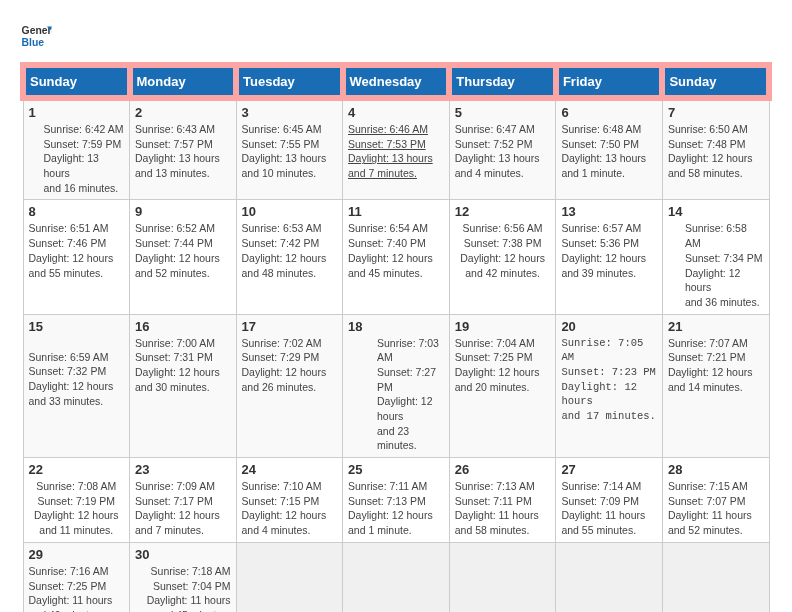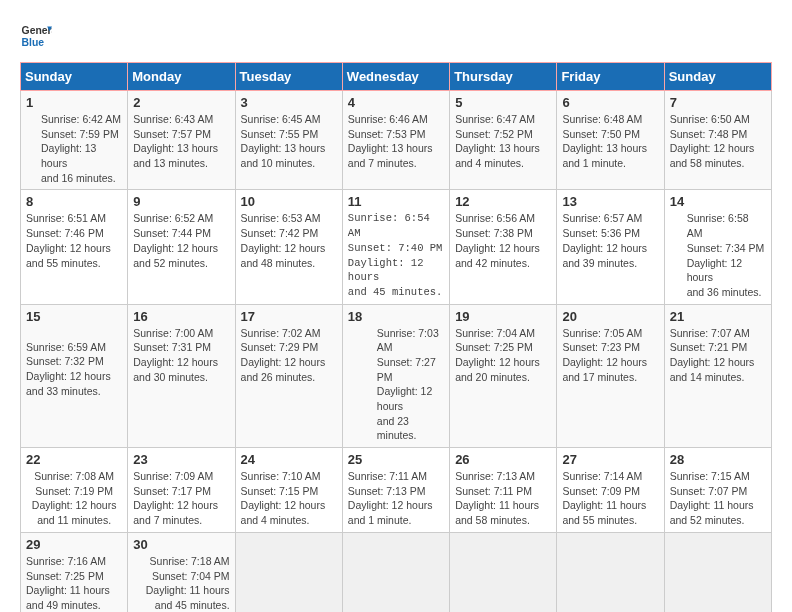--- a/index.html
+++ b/index.html
@@ -42,21 +42,21 @@
       border-collapse: collapse;
       font-size: 11px;
     }
     thead tr th {
       background-color: #1a6db5;
       color: #fff;
       padding: 6px 4px;
       text-align: left;
       font-size: 13px;
       font-weight: bold;
-      border: 1px solid #fca5a5;
+      border: 6px solid #fca5a5;
     }
     tbody tr td {
       vertical-align: top;
       padding: 4px 5px;
       border: 1px solid #ccc;
       width: 107px;
       min-height: 80px;
       background: #fff;
     }
     tbody tr:nth-child(odd) td {
@@ -129,21 +129,21 @@
         </td>
         <td>
           <span class="day-num">3</span>
           <div class="day-detail" style="white-space: pre-line;">Sunrise: 6:45 AM
 Sunset: 7:55 PM
 Daylight: 13 hours
 and 10 minutes.</div>
         </td>
         <td>
           <span class="day-num">4</span>
-          <div class="day-detail" style="white-space: pre-line;">Sunrise: 6:46 AM
+          <div class="day-detail" style="white-space: pre-line; text-decoration: underline;">Sunrise: 6:46 AM
 Sunset: 7:53 PM
 Daylight: 13 hours
 and 7 minutes.</div>
         </td>
         <td>
           <span class="day-num">5</span>
           <div class="day-detail" style="white-space: pre-line;">Sunrise: 6:47 AM
 Sunset: 7:52 PM
 Daylight: 13 hours
 and 4 minutes.</div>
@@ -180,28 +180,28 @@
         </td>
         <td>
           <span class="day-num">10</span>
           <div class="day-detail" style="white-space: pre-line;">Sunrise: 6:53 AM
 Sunset: 7:42 PM
 Daylight: 12 hours
 and 48 minutes.</div>
         </td>
         <td>
           <span class="day-num">11</span>
-          <div class="day-detail" style="white-space: pre-line; font-family: Liberation Mono, monospace;">Sunrise: 6:54 AM
+          <div class="day-detail" style="white-space: pre-line;">Sunrise: 6:54 AM
 Sunset: 7:40 PM
 Daylight: 12 hours
 and 45 minutes.</div>
         </td>
         <td>
           <span class="day-num">12</span>
-          <div class="day-detail" style="white-space: pre-line;">Sunrise: 6:56 AM
+          <div class="day-detail" style="white-space: pre-line; text-align: center;">Sunrise: 6:56 AM
 Sunset: 7:38 PM
 Daylight: 12 hours
 and 42 minutes.</div>
         </td>
         <td>
           <span class="day-num">13</span>
           <div class="day-detail" style="white-space: pre-line;">Sunrise: 6:57 AM
 Sunset: 5:36 PM
 Daylight: 12 hours
 and 39 minutes.</div>
@@ -245,21 +245,21 @@
         </td>
         <td>
           <span class="day-num">19</span>
           <div class="day-detail" style="white-space: pre-line;">Sunrise: 7:04 AM
 Sunset: 7:25 PM
 Daylight: 12 hours
 and 20 minutes.</div>
         </td>
         <td>
           <span class="day-num">20</span>
-          <div class="day-detail" style="white-space: pre-line;">Sunrise: 7:05 AM
+          <div class="day-detail" style="white-space: pre-line; font-family: Liberation Mono, monospace;">Sunrise: 7:05 AM
 Sunset: 7:23 PM
 Daylight: 12 hours
 and 17 minutes.</div>
         </td>
         <td>
           <span class="day-num">21</span>
           <div class="day-detail" style="white-space: pre-line;">Sunrise: 7:07 AM
 Sunset: 7:21 PM
 Daylight: 12 hours
 and 14 minutes.</div>

